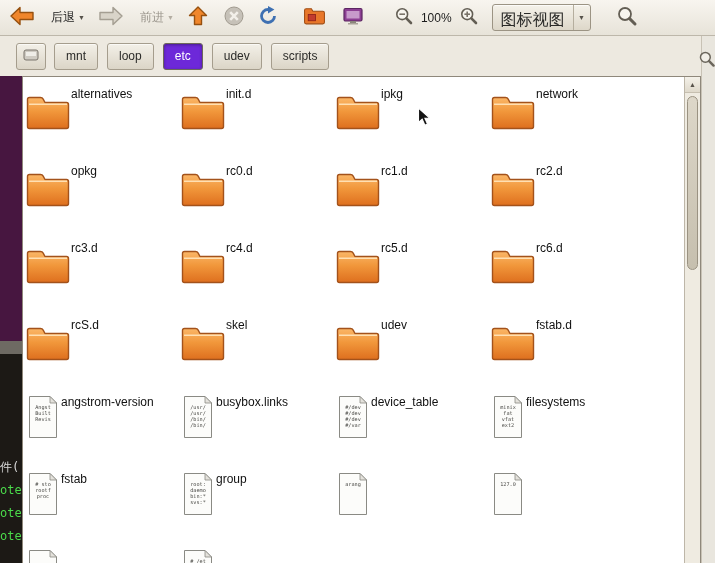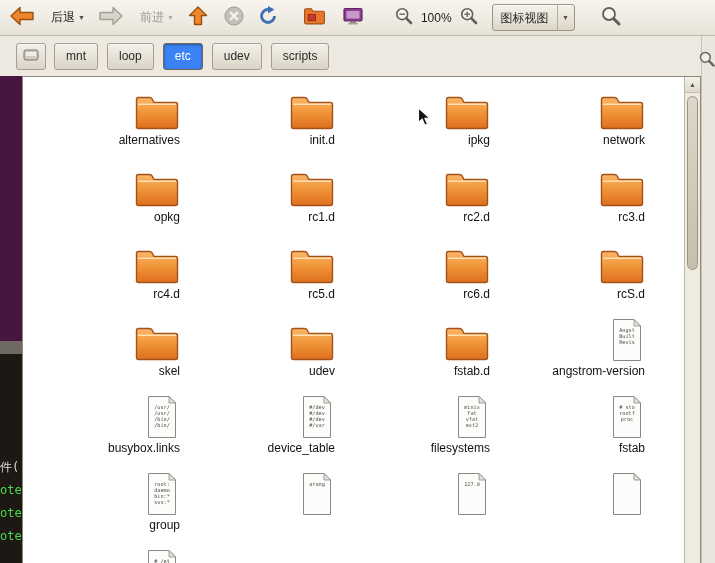--- a/index.html
+++ b/index.html
@@ -12,41 +12,41 @@
            display:flex;align-items:center;padding:0 6px;box-sizing:border-box;}
   .tb-btn{display:flex;align-items:center;gap:16px;padding:2px 3px;cursor:default;}
   .tb-label{font-size:12px;color:#1c1c1c;white-space:nowrap;}
   .tb-label.dim{color:#9a958c;}
   .dd{font-size:7px;color:#55514a;margin-right:10px;}
   .dd.dim{color:#b3ada2;}
   .zoom-label{font-size:12px;color:#1c1c1c;margin:0 4px;}
   .view-combo{display:flex;align-items:stretch;height:25px;border:1px solid #9C9484;border-radius:3px;
               background:linear-gradient(#F5F2EA,#DDD7C9);margin:0 22px 0 10px;
               box-shadow:inset 0 1px 0 rgba(255,255,255,.7);}
-  .view-text{font-size:12px;color:#2a2a28;padding:5px 8px 0 8px;white-space:nowrap;}
+  .view-text{font-size:16px;color:#2a2a28;padding:5px 8px 0 8px;white-space:nowrap;}
   .view-arrow{width:16px;border-left:1px solid #B5AE9E;font-size:7px;color:#55514a;
               display:flex;align-items:center;justify-content:center;}
 
   
   .pathbar{position:absolute;left:0;top:36px;width:701px;height:40px;background:#EDE9E0;
            display:flex;align-items:center;padding-left:16px;box-sizing:border-box;gap:8px;}
   .path-list{display:flex;gap:9px;}
   .path-btn{height:25px;padding:0 11px;display:flex;align-items:center;border:1px solid #A59D8D;
             border-radius:3px;background:linear-gradient(#F3F0E8,#DBD5C7);font-size:12px;color:#2b2b29;
             box-shadow:inset 0 1px 0 rgba(255,255,255,.6);white-space:nowrap;}
-  .path-btn.active{background:#3b82f6;color:#fff;border-color:#6E685A;
+  .path-btn.active{background:#6d28d9;color:#fff;border-color:#6E685A;
                    box-shadow:inset 0 1px 3px rgba(0,0,0,.35);}
   .icon-btn{padding:0 6px;}
 
   
   .content{position:absolute;left:22px;top:76px;width:679px;height:488px;background:#fff;
            border:1px solid #8F887B;box-sizing:border-box;overflow:hidden;}
   #file-grid{position:absolute;left:2px;top:8px;display:grid;
              grid-template-columns:repeat(4,155px);grid-auto-rows:77px;}
-  .file-item{position:relative;display:flex;flex-direction:column;align-items:flex-end;}
+  .file-item{position:relative;display:flex;align-items:flex-start;}
   .icon-box{height:46px;display:flex;align-items:flex-end;}
   .file-label{font-size:12px;color:#111;margin-top:2px;white-space:nowrap;}
   .cursor{position:absolute;left:82px;top:22px;}
 
   
   .vscroll{position:absolute;top:0;right:0;width:15px;height:486px;background:#EFEBE1;
            border-left:1px solid #BDB6A8;}
   .scroll-up{height:15px;display:flex;align-items:center;justify-content:center;font-size:7px;
              color:#57524a;background:linear-gradient(#F4F1E9,#DFD9CB);border-bottom:1px solid #C6BFB0;}
   .scroll-thumb{position:absolute;left:2px;right:2px;top:19px;height:172px;
@@ -219,20 +219,29 @@
           <div class="file-label">network</div>
         </div>
         <div class="file-item">
           <div class="icon-box">
             <svg width="46" height="38" viewBox="0 0 46 38">
               <path d="M2.5 33.5 L2.5 6.5 Q2.5 4.5 4.5 4.5 L15.5 4.5 Q17.3 4.5 18.2 6.2 L20 9.5 L41.5 9.5 Q43.5 9.5 43.5 11.5 L43.5 33.5 Q43.5 35.5 41.5 35.5 L4.5 35.5 Q2.5 35.5 2.5 33.5 Z" fill="url(#foldgrad)" stroke="#A3521B" stroke-width="1.4" stroke-linejoin="round"></path>
               <path d="M4 11.3 L42 11.3" stroke="#FFE0B3" stroke-width="1.6"></path>
             </svg>
           </div>
           <div class="file-label">opkg</div>
+        </div>
+        <div class="file-item">
+          <div class="icon-box">
+            <svg width="46" height="38" viewBox="0 0 46 38">
+              <path d="M2.5 33.5 L2.5 6.5 Q2.5 4.5 4.5 4.5 L15.5 4.5 Q17.3 4.5 18.2 6.2 L20 9.5 L41.5 9.5 Q43.5 9.5 43.5 11.5 L43.5 33.5 Q43.5 35.5 41.5 35.5 L4.5 35.5 Q2.5 35.5 2.5 33.5 Z" fill="url(#foldgrad)" stroke="#A3521B" stroke-width="1.4" stroke-linejoin="round"></path>
+              <path d="M4 11.3 L42 11.3" stroke="#FFE0B3" stroke-width="1.6"></path>
+            </svg>
+          </div>
+          <div class="file-label">rc0.d</div>
         </div>
         <div class="file-item">
           <div class="icon-box">
             <svg width="46" height="38" viewBox="0 0 46 38">
               <path d="M2.5 33.5 L2.5 6.5 Q2.5 4.5 4.5 4.5 L15.5 4.5 Q17.3 4.5 18.2 6.2 L20 9.5 L41.5 9.5 Q43.5 9.5 43.5 11.5 L43.5 33.5 Q43.5 35.5 41.5 35.5 L4.5 35.5 Q2.5 35.5 2.5 33.5 Z" fill="url(#foldgrad)" stroke="#A3521B" stroke-width="1.4" stroke-linejoin="round"></path>
               <path d="M4 11.3 L42 11.3" stroke="#FFE0B3" stroke-width="1.6"></path>
             </svg>
           </div>
           <div class="file-label">rc1.d</div>
         </div>

